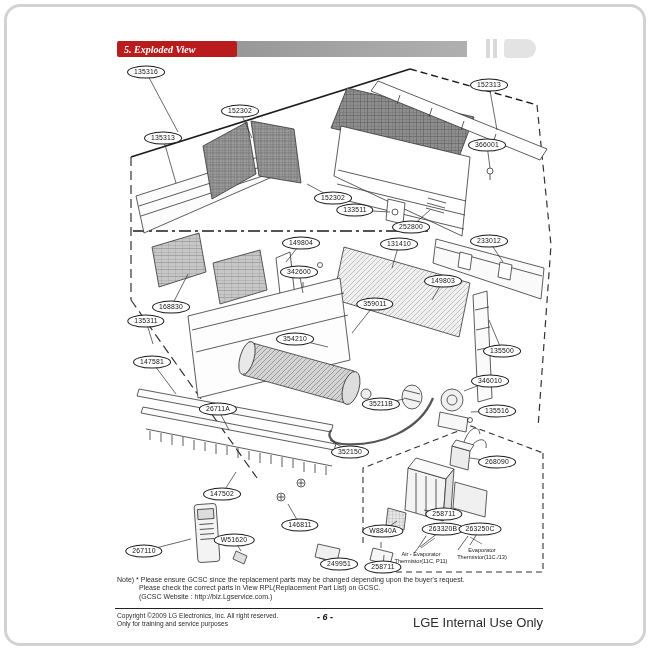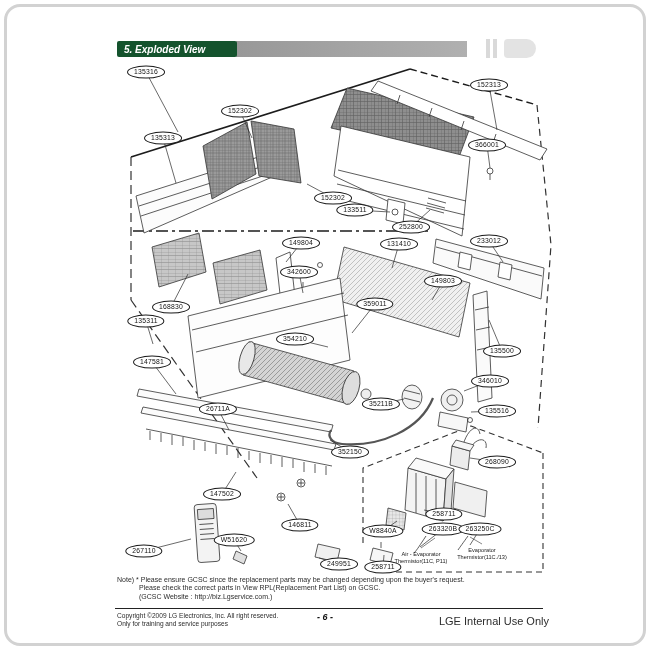--- a/index.html
+++ b/index.html
@@ -26,29 +26,29 @@
   .anno{position:absolute;transform:translate(-50%,0);font-size:5.6px;line-height:1.2;text-align:center;
         color:#1a1a1a;z-index:7;white-space:nowrap;}
 
   
   .notes{position:absolute;left:117px;top:576px;font-size:7px;line-height:1.18;color:#2c2c2c;z-index:5;}
   .notes .indent{margin-left:22px;}
   .footer-rule{position:absolute;left:115px;top:608px;width:428px;height:0;border-top:1.5px solid #222;z-index:5;}
   .copy{position:absolute;left:117px;top:612px;font-size:6.6px;line-height:1.25;color:#2c2c2c;z-index:5;}
   .pageno{position:absolute;left:305px;top:612px;width:40px;text-align:center;font-size:9px;
           font-weight:bold;font-style:italic;color:#111;z-index:5;}
-  .classif{position:absolute;right:101px;top:615px;font-size:11px;color:#2c2c2c;z-index:5;padding-left:20px;}
+  .classif{position:absolute;right:107px;top:615px;font-size:13px;color:#2c2c2c;z-index:5;padding-left:20px;}
 </style>
 </head>
 <body>
 
 <div id="page">
   <div class="frame"></div>
 
-  <div class="header-box" style="background: #14532d;">
+  <div class="header-box" style="background: #b91c1c; font-family: Liberation Serif, serif;">
     <span>5. Exploded View</span>
   </div>
   <div class="header-bar"></div>
   <div class="deco-bar" style="left:486px;width:4px;height:19px;"></div>
   <div class="deco-bar" style="left:493px;width:4px;height:19px;"></div>
   <div class="deco-blob"></div>
 
   <svg id="art" width="650" height="650" viewBox="0 0 650 650">
     <defs>
       <pattern id="gridD" width="6" height="6" patternUnits="userSpaceOnUse">

